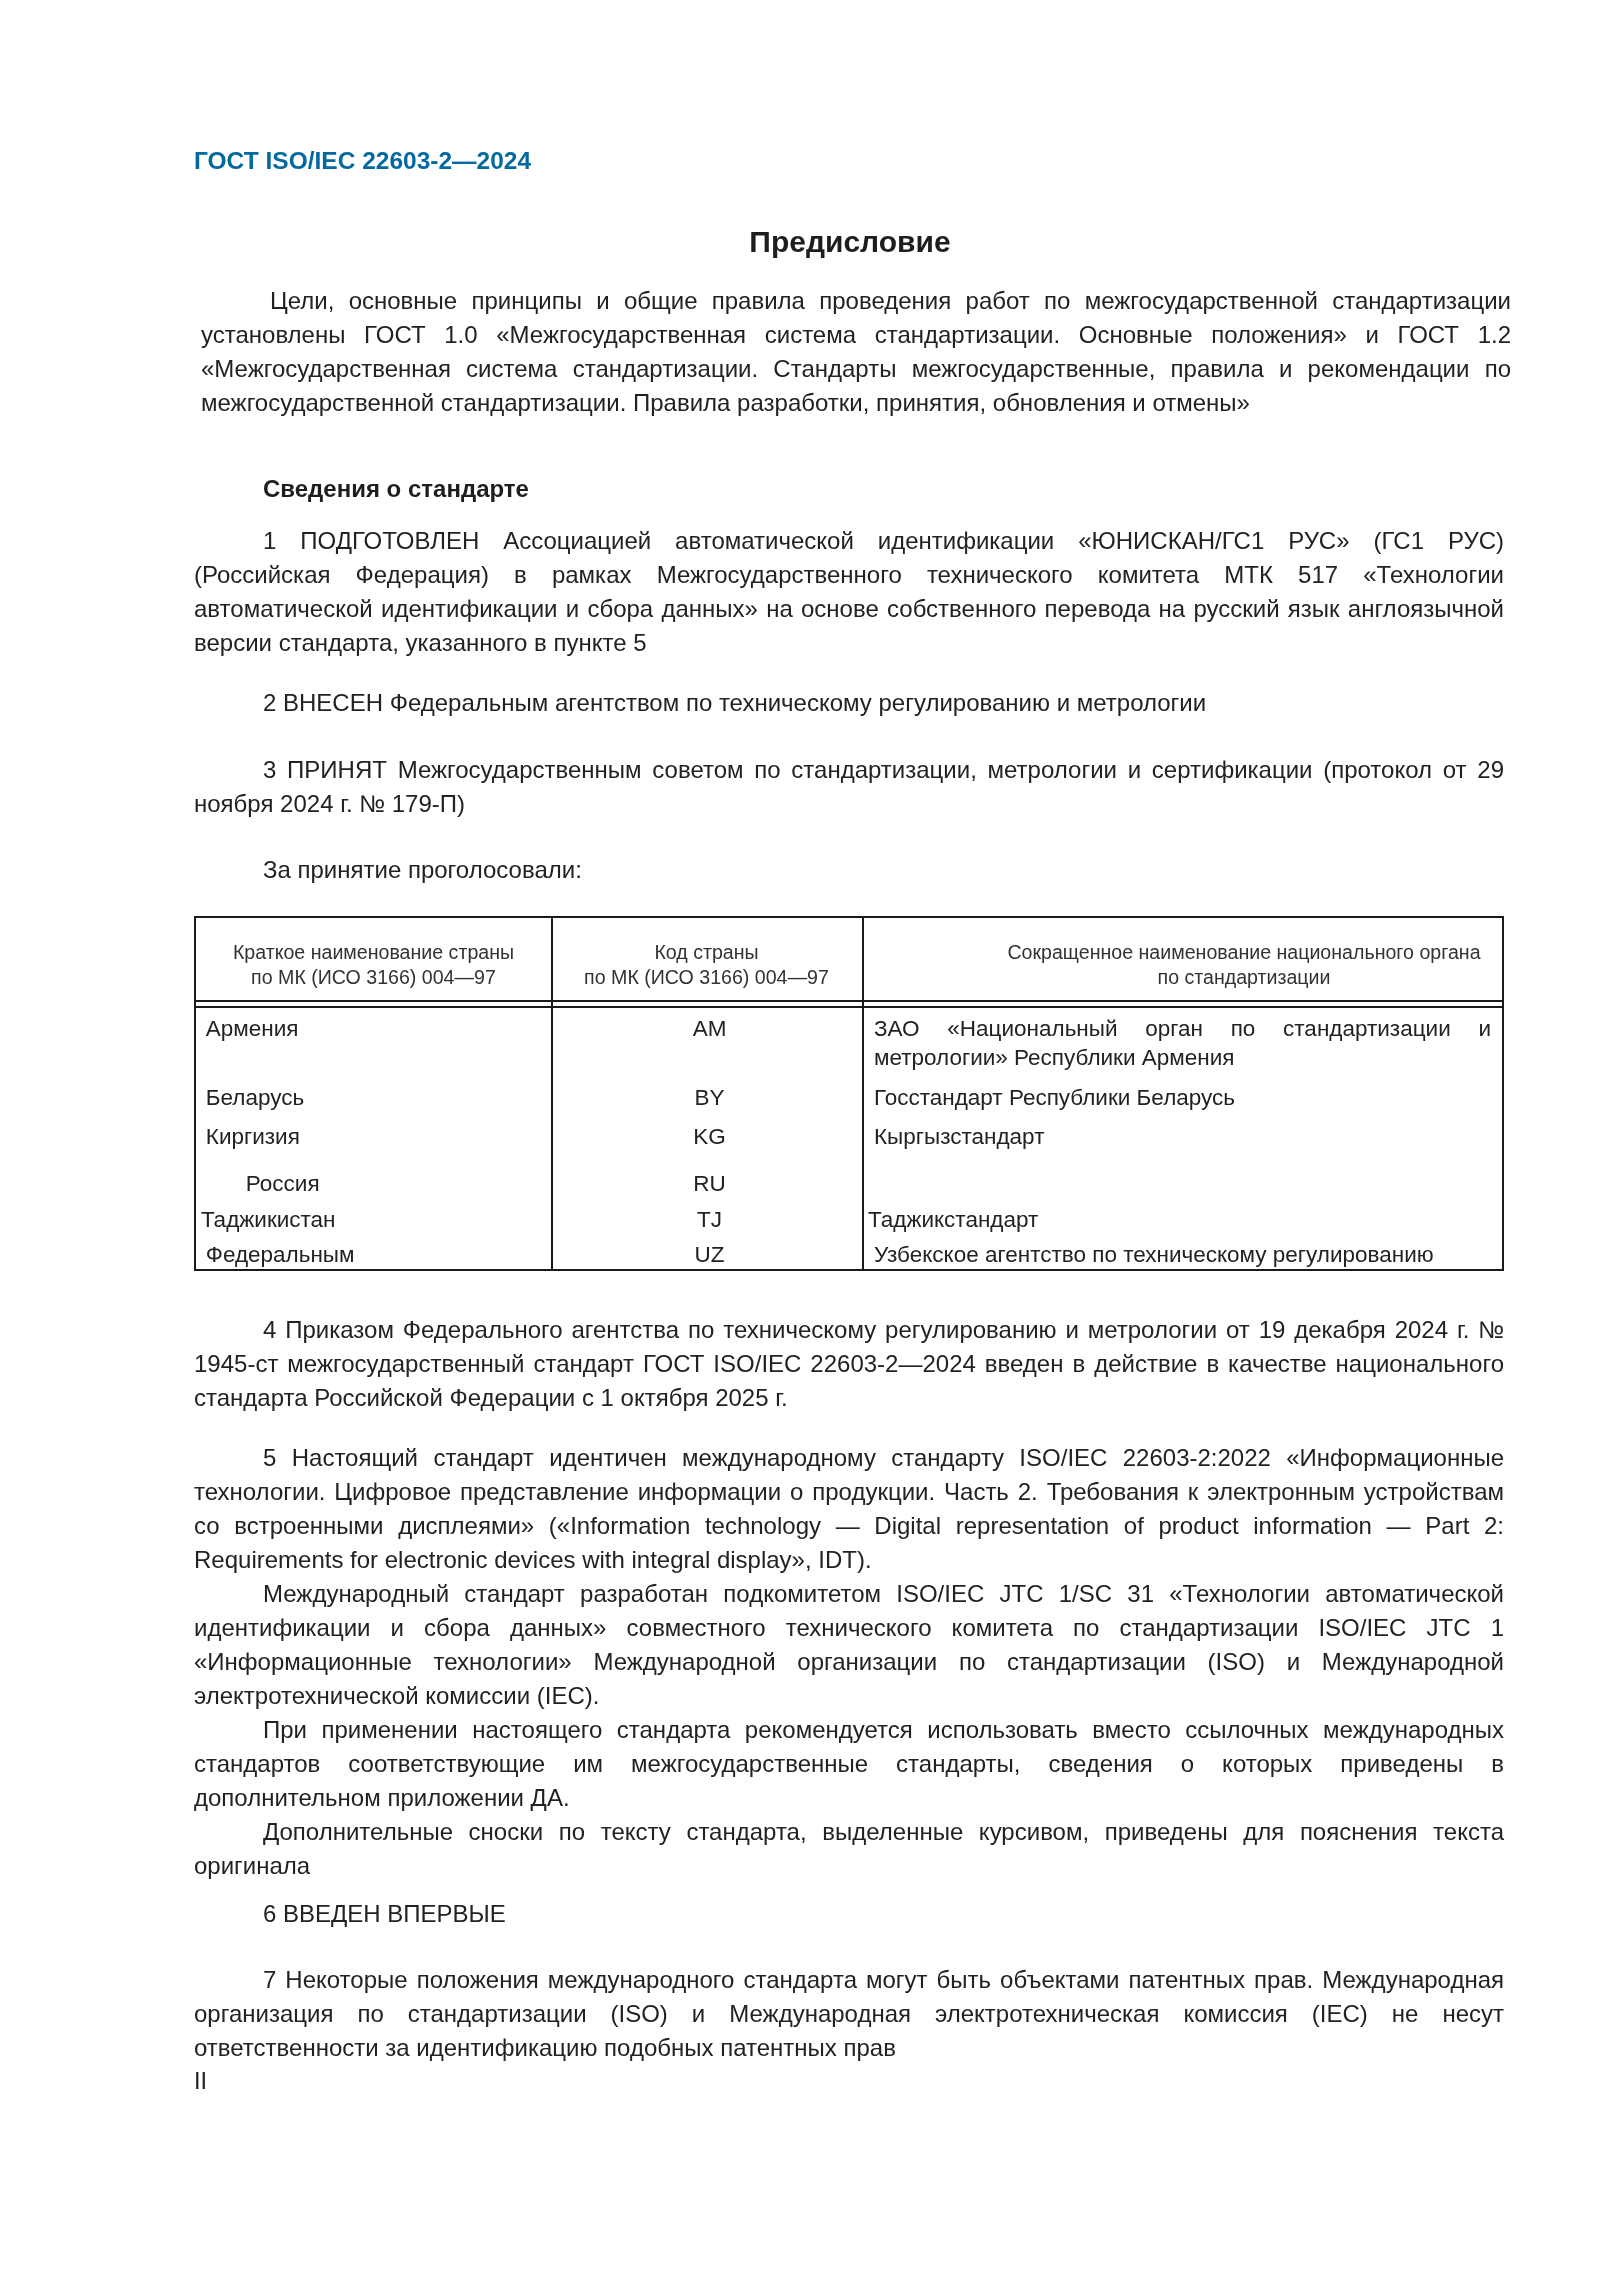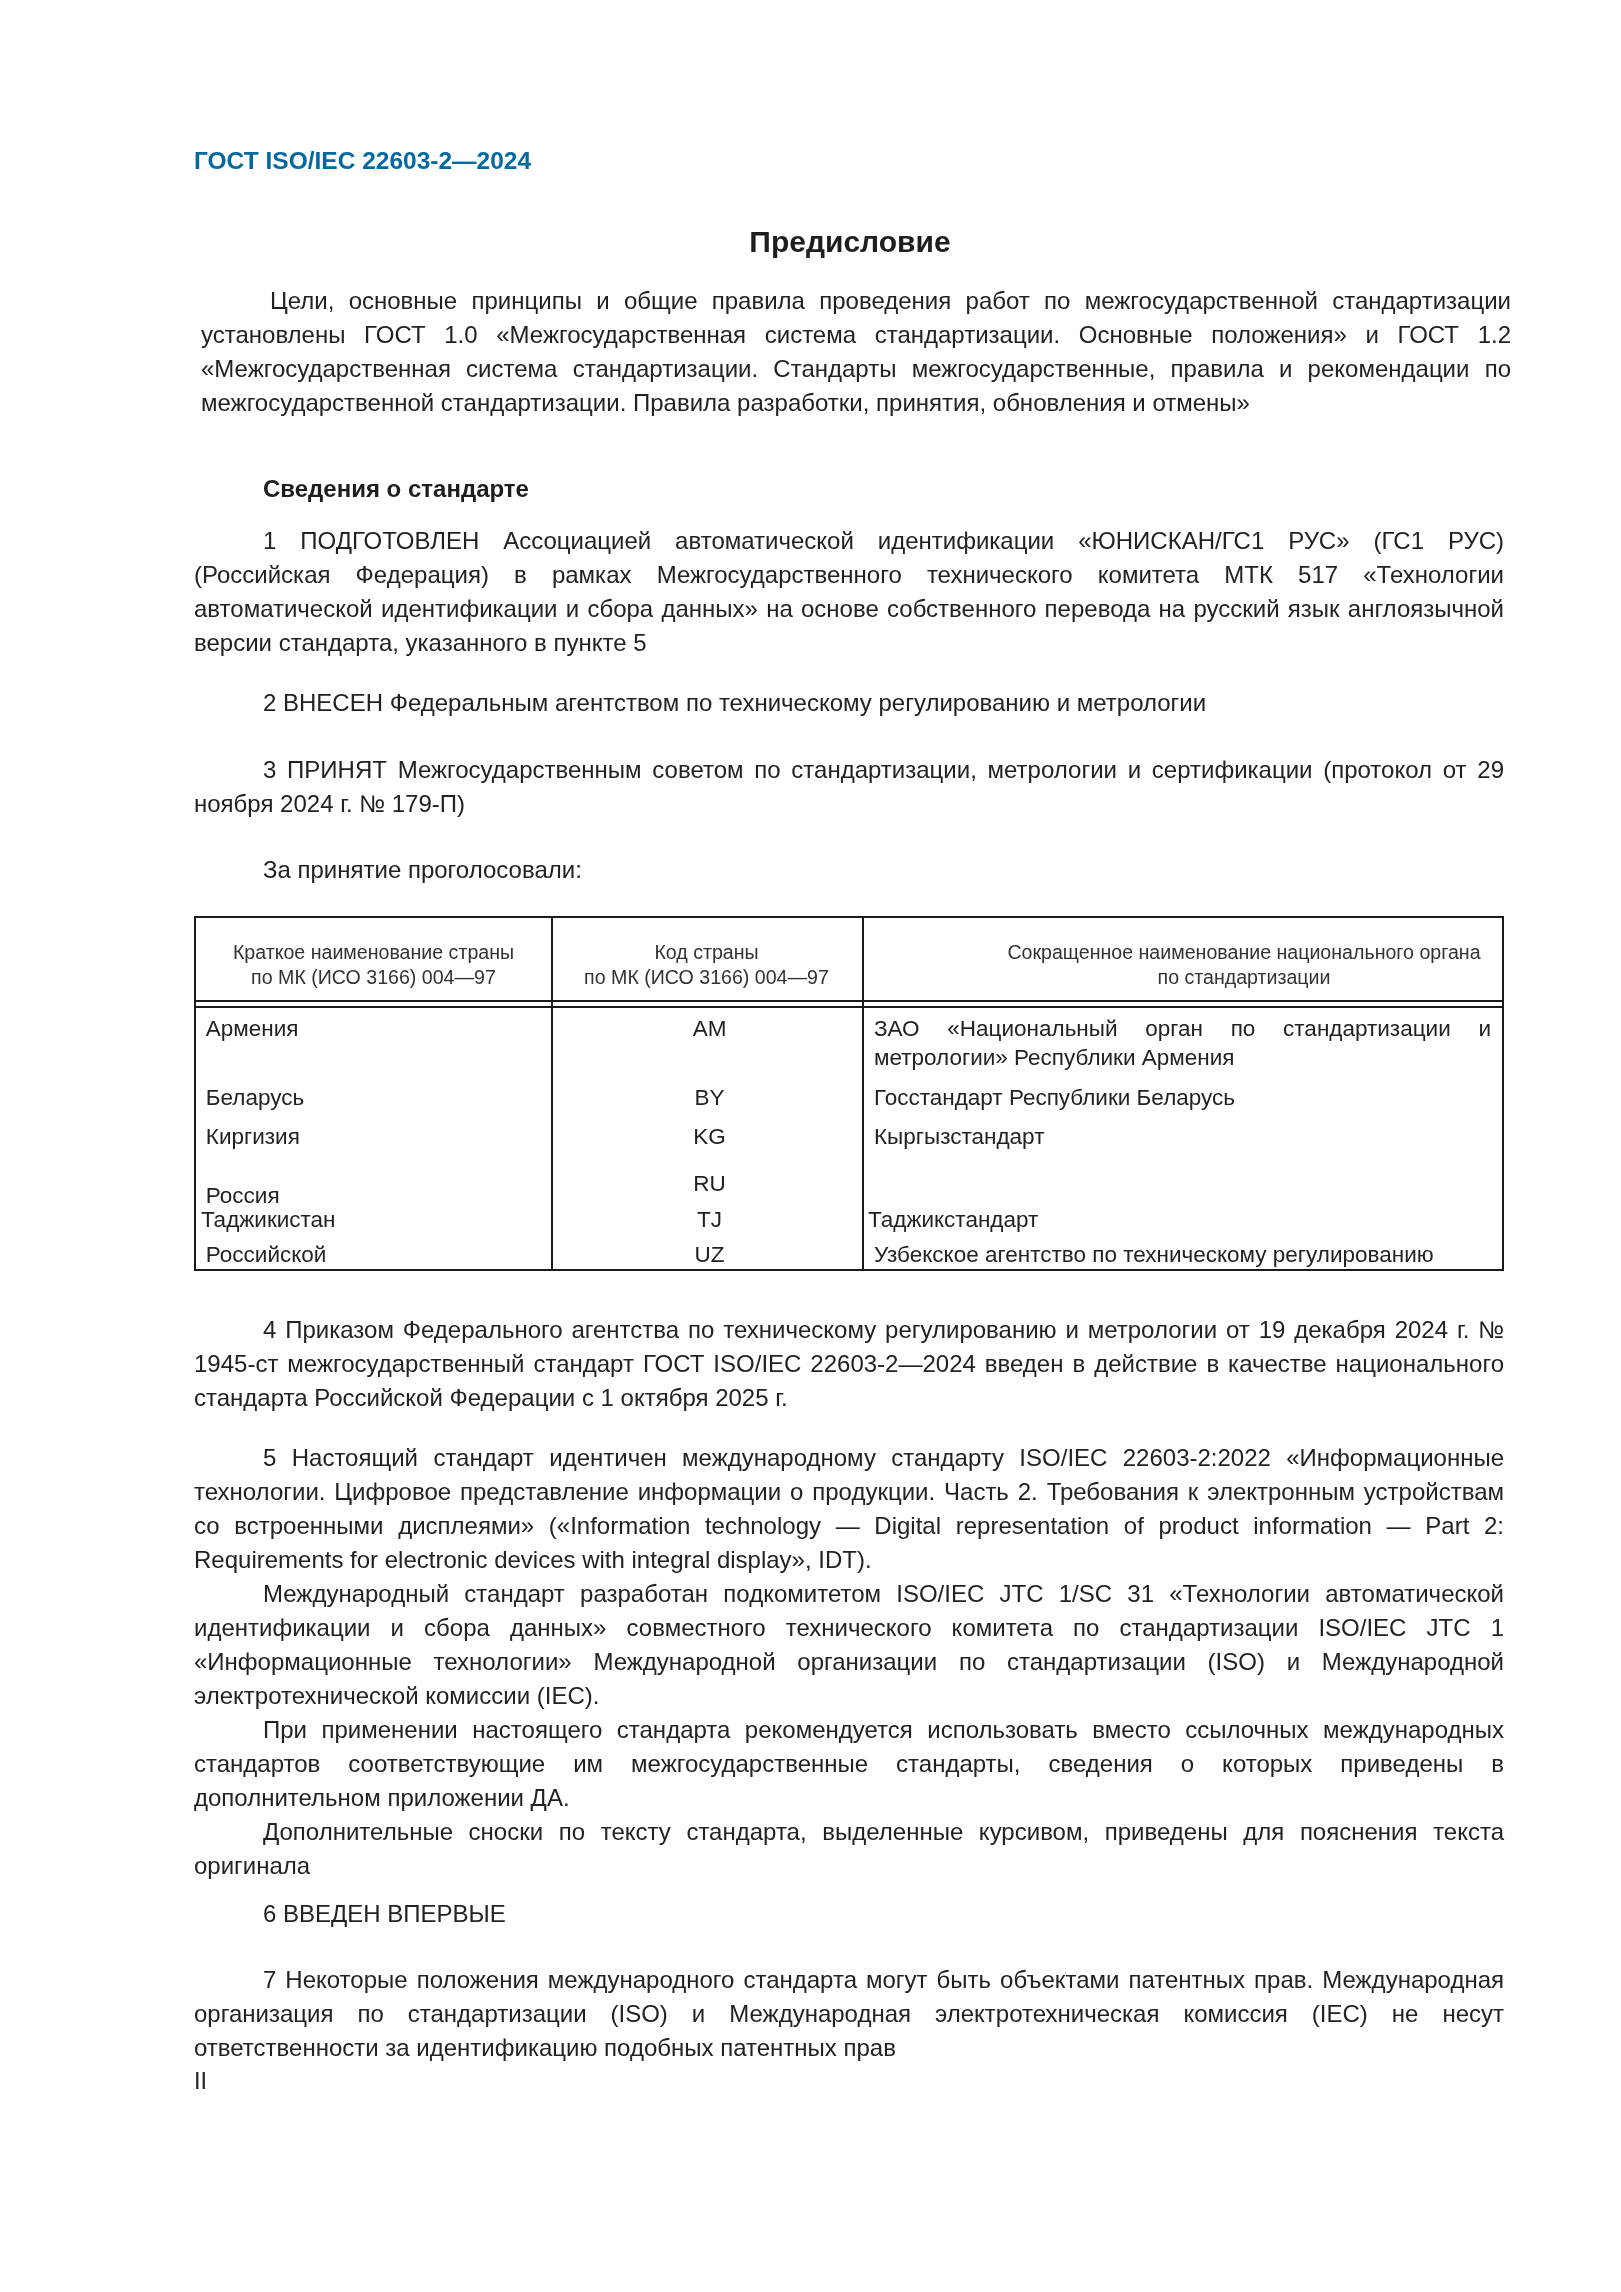--- a/index.html
+++ b/index.html
@@ -106,28 +106,28 @@
   <div class="vt-cell org" style="top:125px;">метрологии» Республики Армения</div>
 
   <div class="vt-cell name" style="top:165px;">Беларусь</div>
   <div class="vt-cell code" style="top:165px;">BY</div>
   <div class="vt-cell org" style="top:165px;">Госстандарт Республики Беларусь</div>
 
   <div class="vt-cell name" style="top:204px;">Киргизия</div>
   <div class="vt-cell code" style="top:204px;">KG</div>
   <div class="vt-cell org" style="top:204px;">Кыргызстандарт</div>
 
-  <div class="vt-cell name" style="top:263px;">Россия</div>
+  <div class="vt-cell name" style="top:251px;margin-left:40px;">Россия</div>
   <div class="vt-cell code" style="top:251px;">RU</div>
 
   <div class="vt-cell name" style="top:287px; left:4.9px;">Таджикистан</div>
   <div class="vt-cell code" style="top:287px;">TJ</div>
   <div class="vt-cell org" style="top:287px; left:672px;">Таджикстандарт</div>
 
-  <div class="vt-cell name" style="top:322px;">Российской</div>
+  <div class="vt-cell name" style="top:322px;">Федеральным</div>
   <div class="vt-cell code" style="top:322px;">UZ</div>
   <div class="vt-cell org" style="top:322px;">Узбекское агентство по техническому регулированию</div>
 </div>
 
 <div class="body-col" style="top:1313px;">
   <p>4 Приказом Федерального агентства по техническому регулированию и метрологии от 19 декабря 2024 г. № 1945-ст межгосударственный стандарт ГОСТ ISO/IEC 22603-2—2024 введен в действие в качестве национального стандарта Российской Федерации с 1 октября 2025 г.</p>
 </div>
 
 <div class="body-col" style="top:1441px;">
   <p>5 Настоящий стандарт идентичен международному стандарту ISO/IEC 22603-2:2022 «Информационные технологии. Цифровое представление информации о продукции. Часть 2. Требования к электронным устройствам со встроенными дисплеями» («Information technology — Digital representation of product information — Part 2: Requirements for electronic devices with integral display», IDT).</p>

